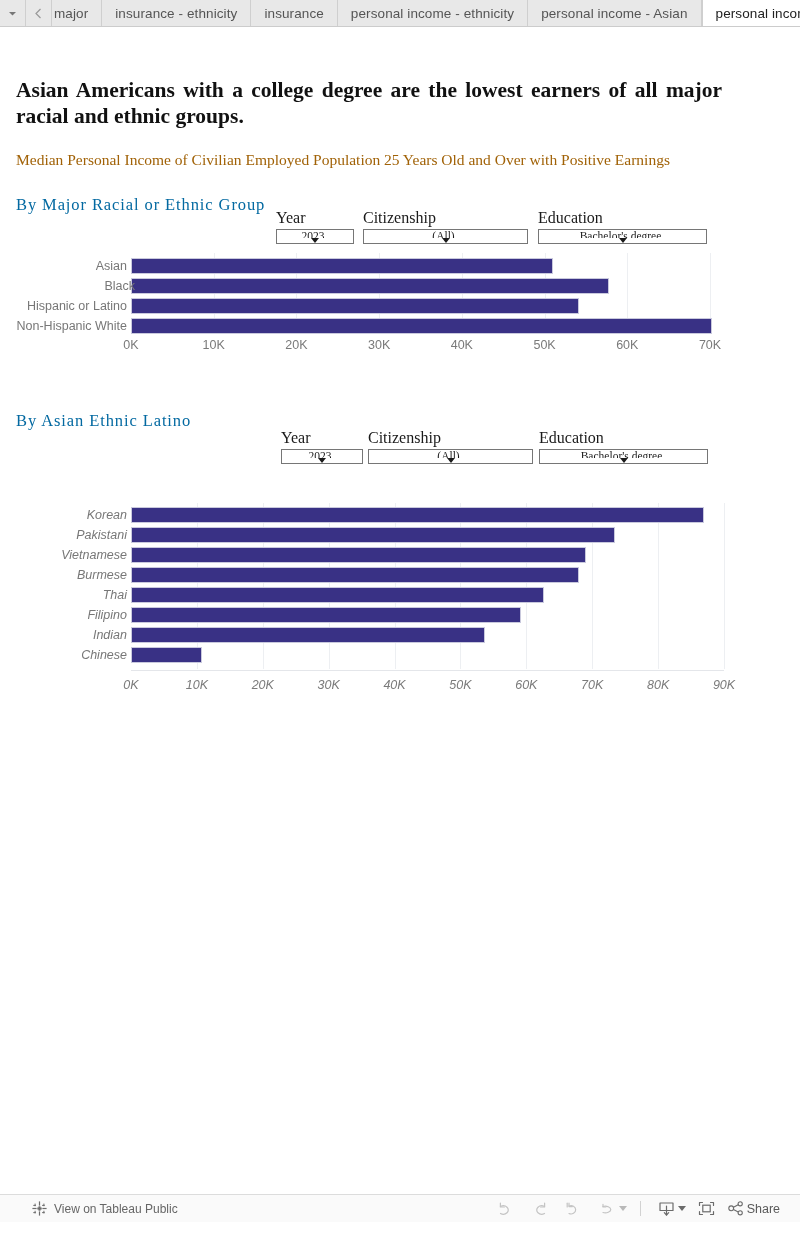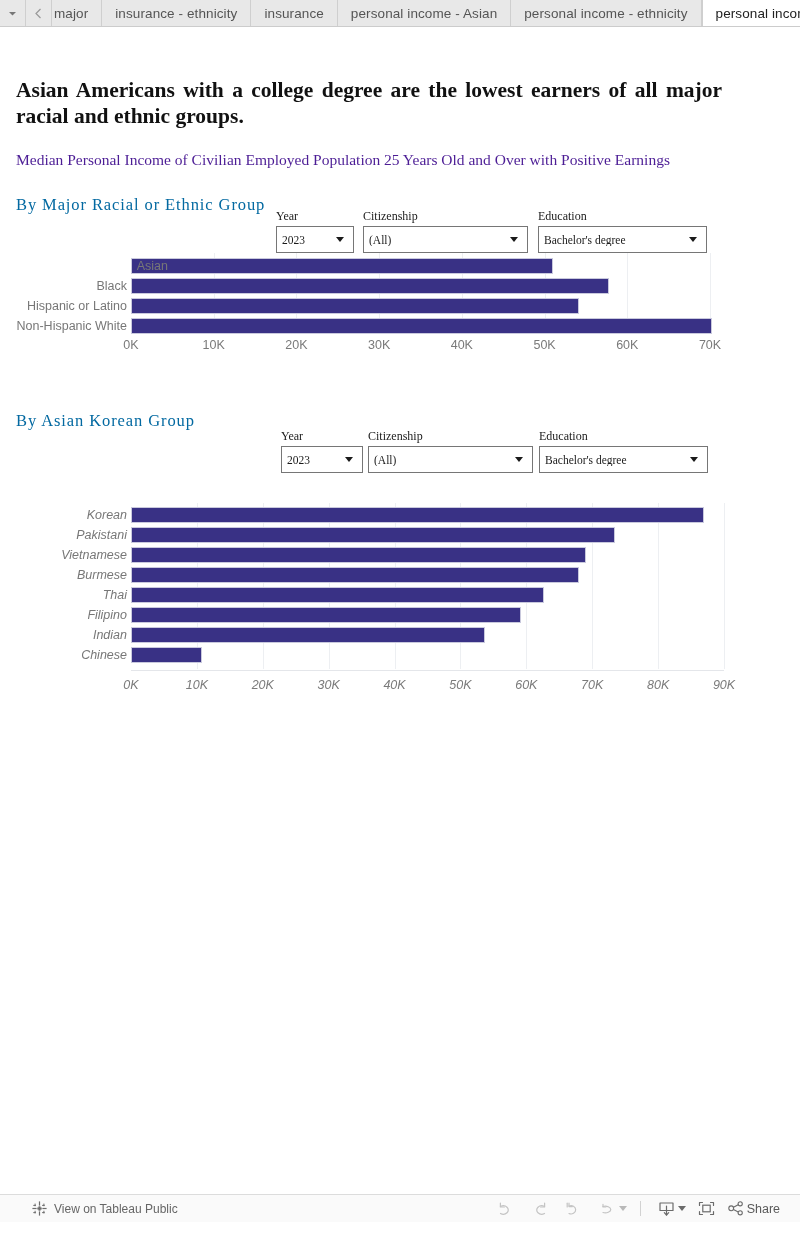--- a/index.html
+++ b/index.html
@@ -74,53 +74,54 @@
     text-align: justify;
     text-align-last: left;
   }
   .subtitle {
     position: absolute;
     left: 16px;
     top: 124px;
     width: 700px;
     font-family: "Liberation Serif", serif;
     font-size: 15.5px;
-    color: #4c1d95;
+    color: #a16207;
     text-align: justify;
     text-align-last: left;
     white-space: nowrap;
   }
 
   .section-head {
     position: absolute;
     font-family: "Liberation Serif", serif;
     font-size: 16.5px;
     color: #0369a1;
     letter-spacing: 0.9px;
     white-space: nowrap;
   }
 
   
   .filters { position: absolute; }
   .filter { position: absolute; }
   .filter-label {
     font-family: "Liberation Serif", serif;
-    font-size: 12px;
+    font-size: 16px;
     color: #1a1a1a;
     margin-bottom: 2px;
     white-space: nowrap;
   }
   .filter-box {
-    height: 27px;
+    height: 15px;
     border: 1px solid #767676;
     background: #ffffff;
     display: flex;
     align-items: center;
     padding: 0 9px 0 5px;
     position: relative;
+    flex-direction: column;
   }
   .filter-value {
     font-family: "Liberation Serif", serif;
     font-size: 11.5px;
     color: #1a1a1a;
     flex: 1;
     overflow: hidden;
     white-space: nowrap;
   }
   .caret {
@@ -249,24 +250,24 @@
   <div class="tab first">
       <span>major</span>
     </div>
   <div class="tab">
       <span>insurance - ethnicity</span>
     </div>
   <div class="tab">
       <span>insurance</span>
     </div>
   <div class="tab">
+      <span>personal income - ethnicity</span>
+    </div>
+  <div class="tab">
       <span>personal income - Asian</span>
-    </div>
-  <div class="tab">
-      <span>personal income - ethnicity</span>
     </div>
   <div class="tab active">
       <span>personal income</span>
     </div>
 
 </div>
 
 <div class="dash">
 
   <div class="title">Asian Americans with a college degree are the lowest earners of all major racial and ethnic groups.</div>
@@ -301,38 +302,38 @@
   <div class="chart" id="chart0" style="left:0; top:226px; width:760px; height:110px;">
       <div class="gridline" style="left: 213.714px; height: 76px;"></div>
       <div class="gridline" style="left: 296.429px; height: 76px;"></div>
       <div class="gridline" style="left: 379.143px; height: 76px;"></div>
       <div class="gridline" style="left: 461.857px; height: 76px;"></div>
       <div class="gridline" style="left: 544.571px; height: 76px;"></div>
       <div class="gridline" style="left: 627.286px; height: 76px;"></div>
       <div class="gridline" style="left: 710px; height: 76px;"></div>
       <div class="axis-base" style="left: 131px; width: 579px; top: 77px;"></div>
       <div class="bar" style="left: 131px; top: 5px; width: 421.843px; height: 16px; background: rgb(57, 49, 133);"></div>
-      <div class="cat-label" style="left: 0px; width: 127px; top: 6px; margin-left: 41px;">Asian</div>
+      <div class="cat-label" style="left: 0px; width: 127px; top: 6px;">Asian</div>
       <div class="bar" style="left: 131px; top: 25px; width: 478.089px; height: 16px; background: rgb(57, 49, 133);"></div>
-      <div class="cat-label" style="left: 0px; width: 127px; top: 26px;">Black</div>
+      <div class="cat-label" style="left: 8px; width: 127px; top: 26px;">Black</div>
       <div class="bar" style="left: 131px; top: 45px; width: 448.311px; height: 16px; background: rgb(57, 49, 133);"></div>
       <div class="cat-label" style="left: 0px; width: 127px; top: 46px;">Hispanic or Latino</div>
       <div class="bar" style="left: 131px; top: 65px; width: 580.654px; height: 16px; background: rgb(57, 49, 133);"></div>
       <div class="cat-label" style="left: 0px; width: 127px; top: 66px;">Non-Hispanic White</div>
       <div class="tick-label" style="left: 101px; width: 60px; top: 85px;">0K</div>
       <div class="tick-label" style="left: 183.714px; width: 60px; top: 85px;">10K</div>
       <div class="tick-label" style="left: 266.429px; width: 60px; top: 85px;">20K</div>
       <div class="tick-label" style="left: 349.143px; width: 60px; top: 85px;">30K</div>
       <div class="tick-label" style="left: 431.857px; width: 60px; top: 85px;">40K</div>
       <div class="tick-label" style="left: 514.571px; width: 60px; top: 85px;">50K</div>
       <div class="tick-label" style="left: 597.286px; width: 60px; top: 85px;">60K</div>
       <div class="tick-label" style="left: 680px; width: 60px; top: 85px;">70K</div>
     </div>
 
-  <div class="section-head" style="left:16px; top:384px;">By Asian Korean Group</div>
+  <div class="section-head" style="left:16px; top:384px;">By Asian Ethnic Latino</div>
 
   <div class="filters">
     <div class="filter" style="left:281px; top:402px; width:82px;">
       <div class="filter-label">Year</div>
       <div class="filter-box">
         <span class="filter-value">2023</span>
         <span class="caret"></span>
       </div>
     </div>
     <div class="filter" style="left:368px; top:402px; width:165px;">

